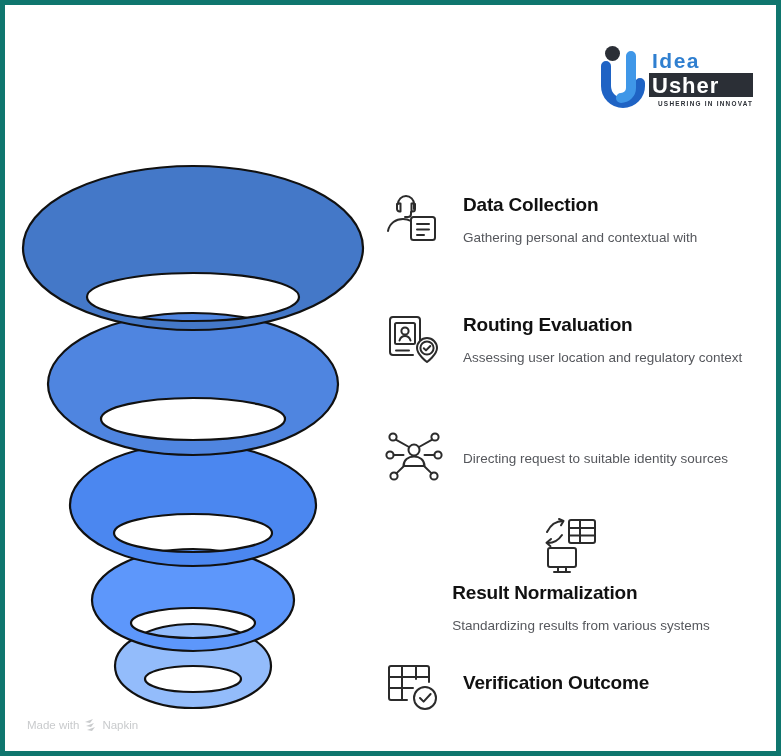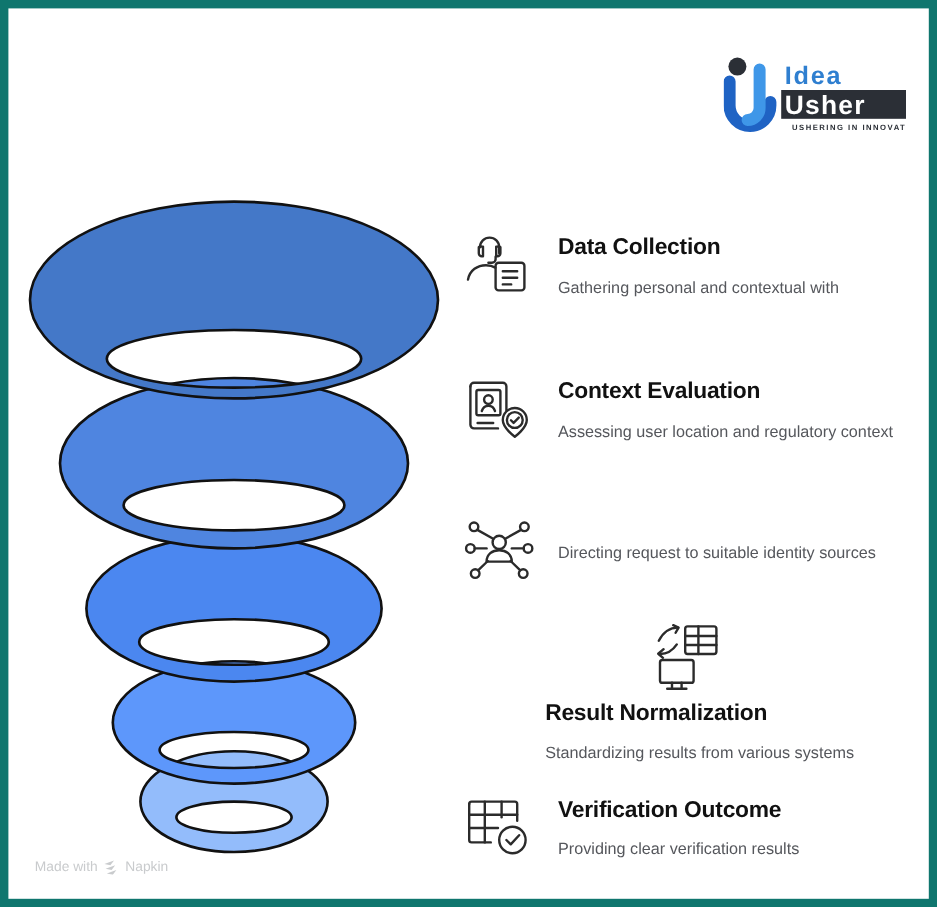--- a/index.html
+++ b/index.html
@@ -11,21 +11,21 @@
     width: 781px;
     height: 756px;
     font-family: "Liberation Sans", sans-serif;
     position: relative;
     overflow: hidden;
   }
   #page {
     position: absolute;
     inset: 0;
     background: #ffffff;
-    border: 7px solid #0f766e;
+    border: 5px solid #0f766e;
     box-sizing: border-box;
     overflow: hidden;
   }
 
   
   #logo {
     position: absolute;
     left: 596px;
     top: 38px;
     width: 152px;
@@ -207,21 +207,21 @@
           <rect x="10" y="13" width="20" height="21" rx="1.5"></rect>
           <circle cx="20" cy="21" r="3.6"></circle>
           <path d="M14.5 30.5 c1 -3 3 -4.4 5.5 -4.4 s4.5 1.4 5.5 4.4"></path>
           <path d="M11 40.5 h13"></path>
           <path d="M42 28 a10 10 0 0 0 -10 10 c0 6.6 10 14 10 14 s10 -7.4 10 -14 a10 10 0 0 0 -10 -10z"></path>
           <circle cx="42" cy="38" r="6.6"></circle>
           <path d="M38.8 38.2 l2.2 2.2 l4.3 -4.4"></path>
         </svg>
       </div>
       <div class="step-text">
-        <div class="step-title">Context Evaluation</div>
+        <div class="step-title">Routing Evaluation</div>
         <div class="step-desc">Assessing user location and regulatory context</div>
       </div>
     </div>
 
     <div class="step s3">
       <div class="step-icon">
         <svg width="58" height="58" viewBox="0 0 58 58" fill="none" stroke="#2b2b2b" stroke-width="2" stroke-linecap="round" stroke-linejoin="round">
           <circle cx="29" cy="22" r="5.5"></circle>
           <path d="M18.5 38 c0 -6 4.7 -9.5 10.5 -9.5 S39.5 32 39.5 38 z"></path>
           <circle cx="8" cy="9" r="3.6"></circle>
@@ -270,21 +270,20 @@
           <path d="M4 19 h40"></path>
           <path d="M4 30 h24"></path>
           <path d="M17 8 v34"></path>
           <path d="M31 8 v13"></path>
           <circle cx="40" cy="40" r="11"></circle>
           <path d="M35 40 l3.6 3.6 l7 -7.6"></path>
         </svg>
       </div>
       <div class="step-text">
         <div class="step-title">Verification Outcome</div>
-        <div class="step-desc">Providing clear verification results</div>
       </div>
     </div>
 
   </div>
 
   <div id="footer">
     <span>Made with</span>
     <svg class="napkin-mark" width="13" height="13" viewBox="0 0 13 13">
       <path d="M1 4 L9 1 L6 5 Z" fill="#c9cbcd"></path>
       <path d="M2 8 L10 5 L7 9 Z" fill="#c9cbcd"></path>

